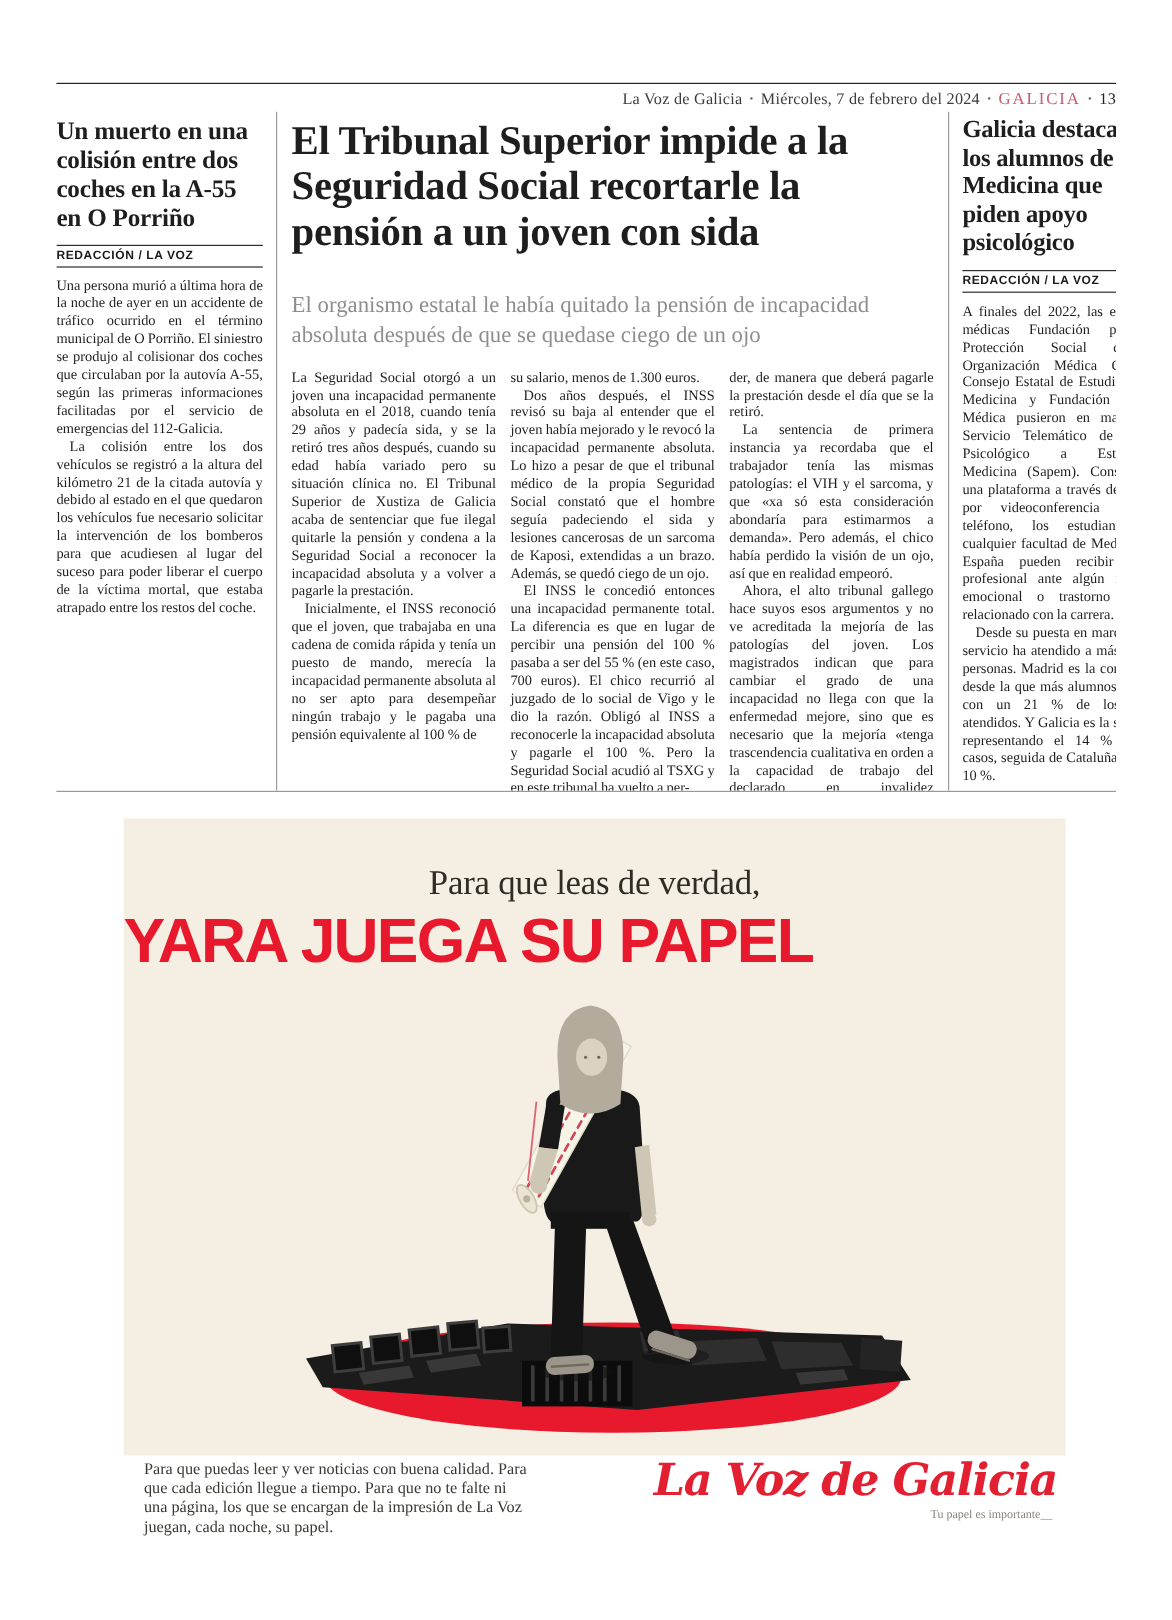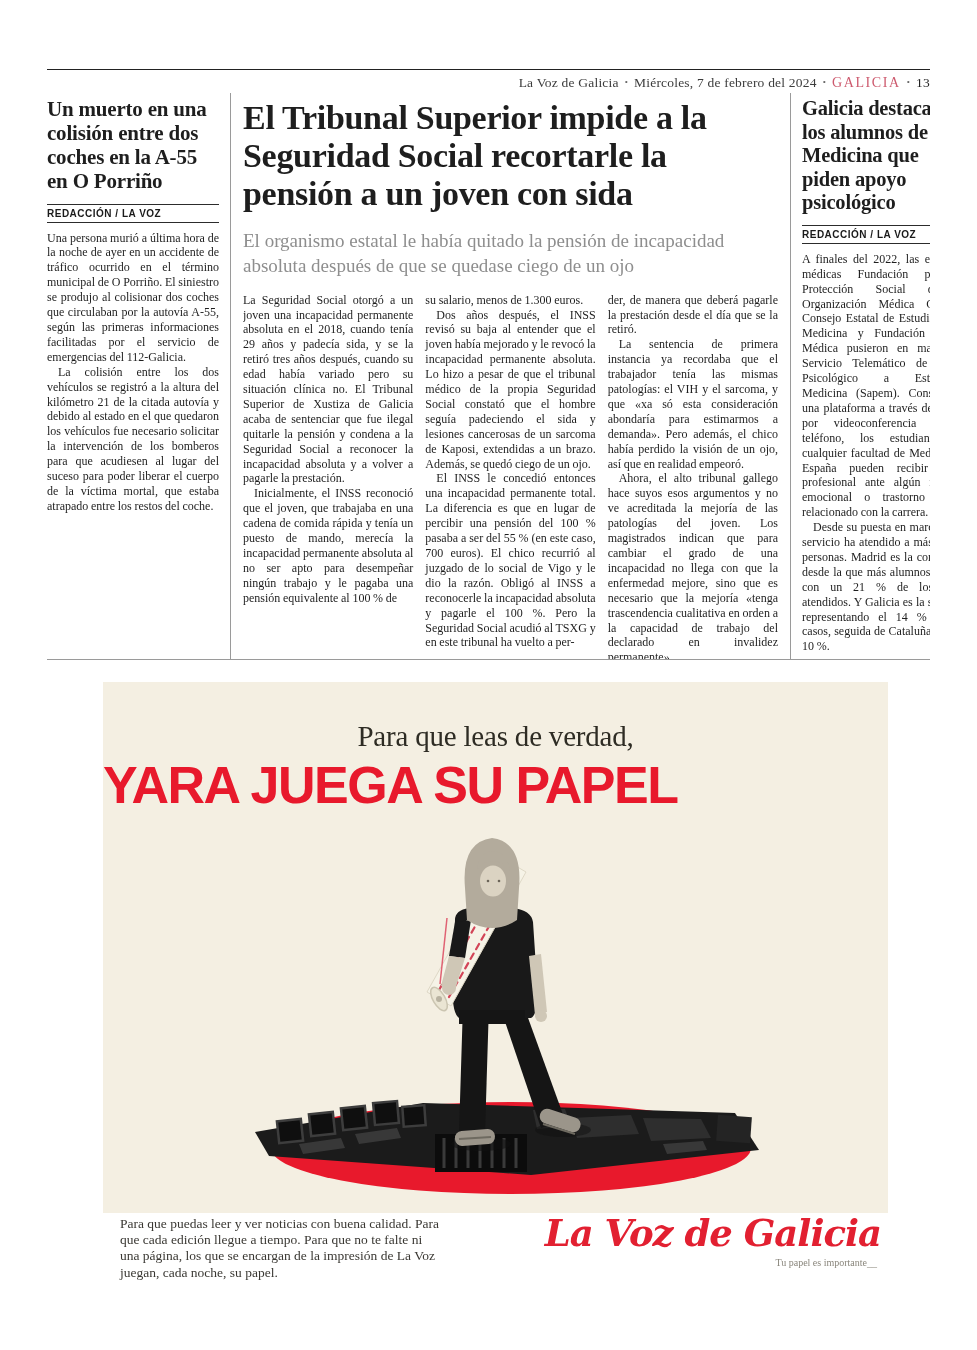--- a/index.html
+++ b/index.html
@@ -25,21 +25,21 @@
   .byline-block{border-top:1.2px solid #2c2c2c;border-bottom:1.2px solid #2c2c2c;
                 font-family:"Liberation Sans",sans-serif;font-size:10px;letter-spacing:.5px;
                 margin-bottom:8px;}
   .byline-row{padding:3px 0;font-weight:bold;color:#1a1a1a;}
   .byline-row.loc{border-top:1px solid #2c2c2c;font-weight:normal;color:#2a2a2a;}
   .body p{margin:0;font-size:12px;line-height:14.9px;text-align:justify;
           word-spacing:-.3px;hyphens:auto;}
   .body p + p{text-indent:11px;}
 
   .main-headline{font-size:34px;line-height:1.12;font-weight:bold;letter-spacing:-.3px;
-                 margin:6px 0 16px;max-width:525px;}
+                 margin:6px 0 30px;max-width:525px;}
   .main-subtitle{font-size:19px;line-height:1.3;color:#8e8e8e;margin:0 0 14px;max-width:535px;}
   .main-cols{display:flex;gap:12px;height:372px;overflow:hidden;}
   .main-col{flex:1;min-width:0;}
   .main-col .byline-block{margin-bottom:12px;}
 
   
   .ad{position:absolute;left:103px;top:682px;width:785px;height:531px;background:#f4efe2;overflow:hidden;}
   .ad-kicker{position:absolute;top:38px;left:0;right:0;text-align:center;
              font-size:29px;color:#2e2c24;letter-spacing:-.2px;}
   .ad-headline{position:absolute;top:73px;left:0;right:0;text-align:left;

